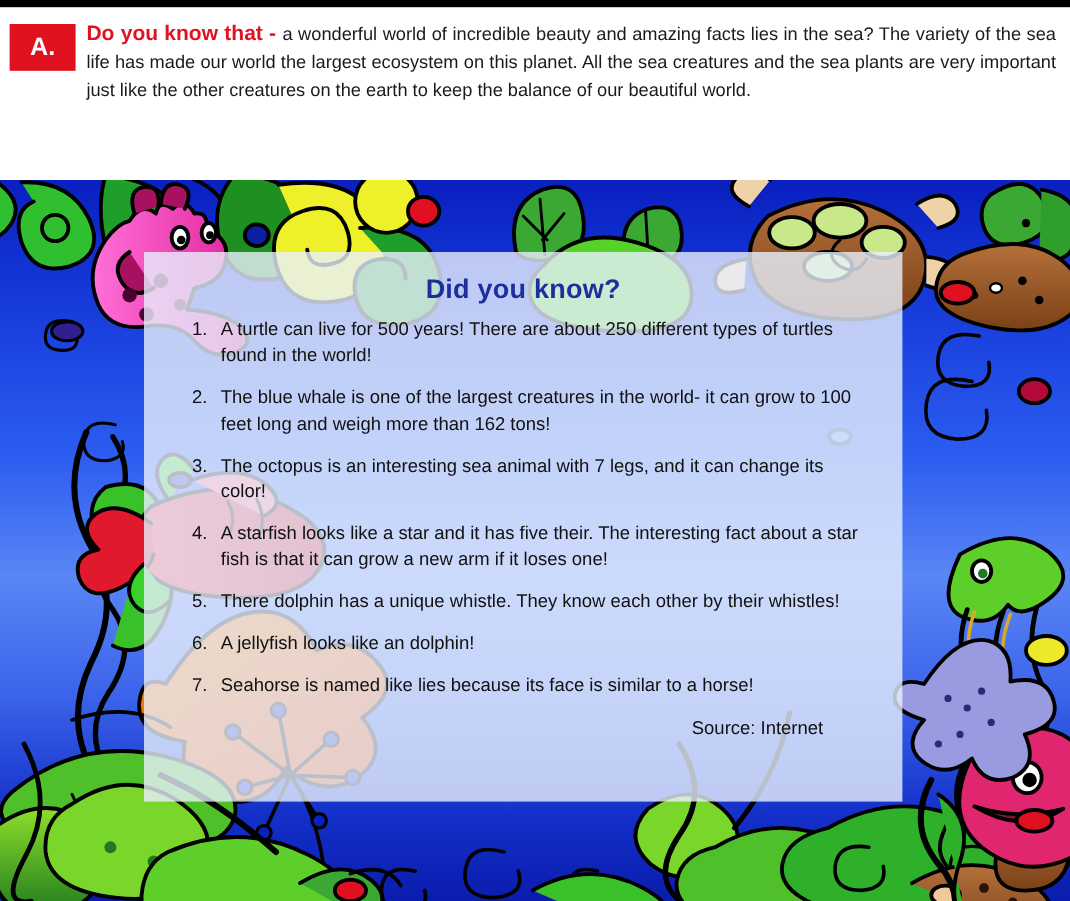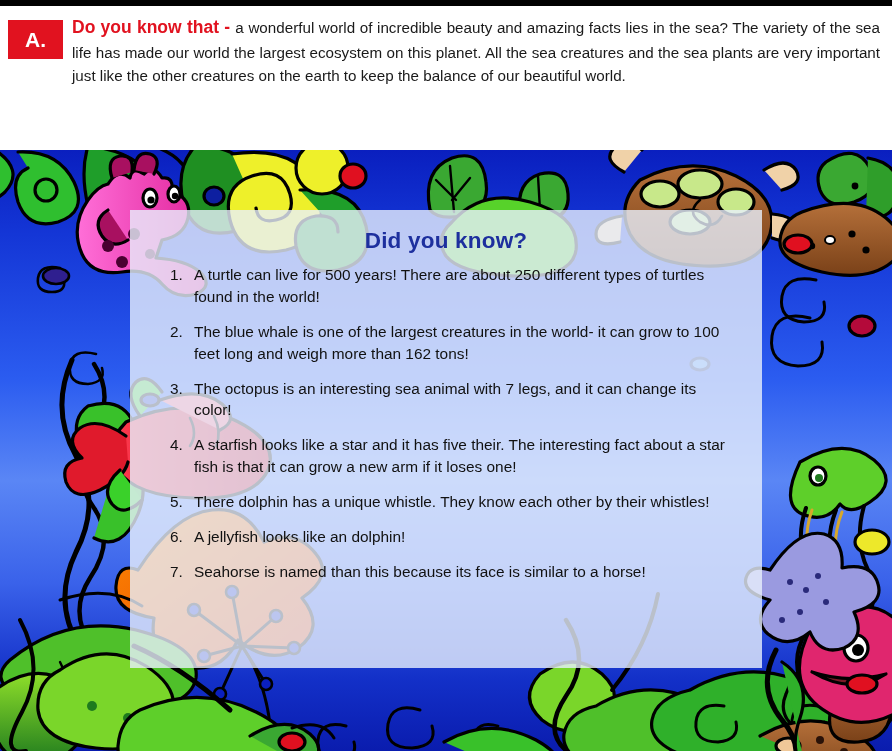--- a/index.html
+++ b/index.html
@@ -33,21 +33,21 @@
   
   .scene{
     position:absolute;left:0;top:150px;width:892px;height:601px;
     overflow:hidden;
     background:linear-gradient(180deg,#0a1fbf 0%,#1436d6 14%,#2b5cf0 38%,#5a86f5 55%,#3a62ea 72%,#1330c8 88%,#0a1cae 100%);
   }
   .scene svg{position:absolute;left:0;top:0;display:block;}
 
   
   .card{
-    position:absolute;left:130px;top:210px;width:632px;height:458px;
+    position:absolute;left:120px;top:210px;width:632px;height:458px;
     background:rgba(233,240,252,0.80);
     box-sizing:border-box;
     padding:14px 22px 10px 22px;
   }
   .card-title{
     margin:4px 0 10px 0;text-align:center;
     font-size:22.5px;font-weight:bold;color:#1d2f9e;
     font-family:"Liberation Sans",sans-serif;letter-spacing:.2px;
   }
   ol.facts{
@@ -281,17 +281,18 @@
 
   <div class="card">
     <div class="card-title">Did you know?</div>
     <ol class="facts">
       <li>A turtle can live for 500 years! There are about 250 different types of turtles found in the world!</li>
       <li>The blue whale is one of the largest creatures in the world- it can grow to 100 feet long and weigh more than 162 tons!</li>
       <li>The octopus is an interesting sea animal with 7 legs, and it can change its color!</li>
       <li>A starfish looks like a star and it has five their. The interesting fact about a star fish is that it can grow a new arm if it loses one!</li>
       <li>There dolphin has a unique whistle. They know each other by their whistles!</li>
       <li>A jellyfish looks like an dolphin!</li>
-      <li>Seahorse is named than this because its face is similar to a horse!</li>
+      <li>Seahorse is named like lies because its face is similar to a horse!</li>
     </ol>
+    <div class="source">Source: Internet</div>
   </div>
 
 </div>
 
 </body></html>

